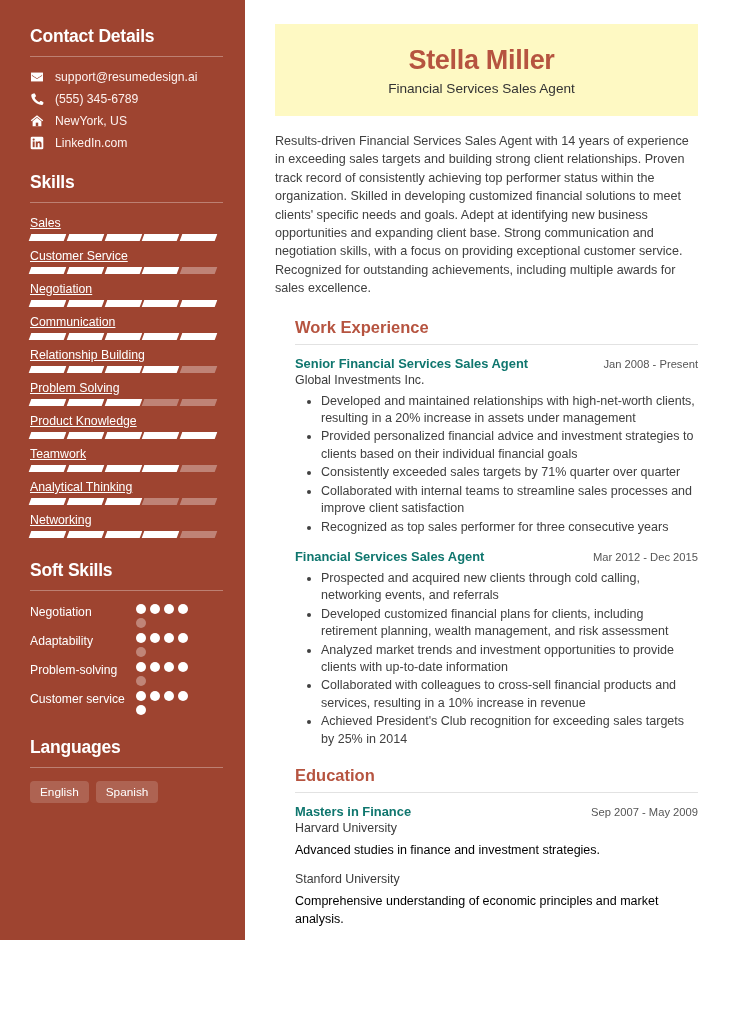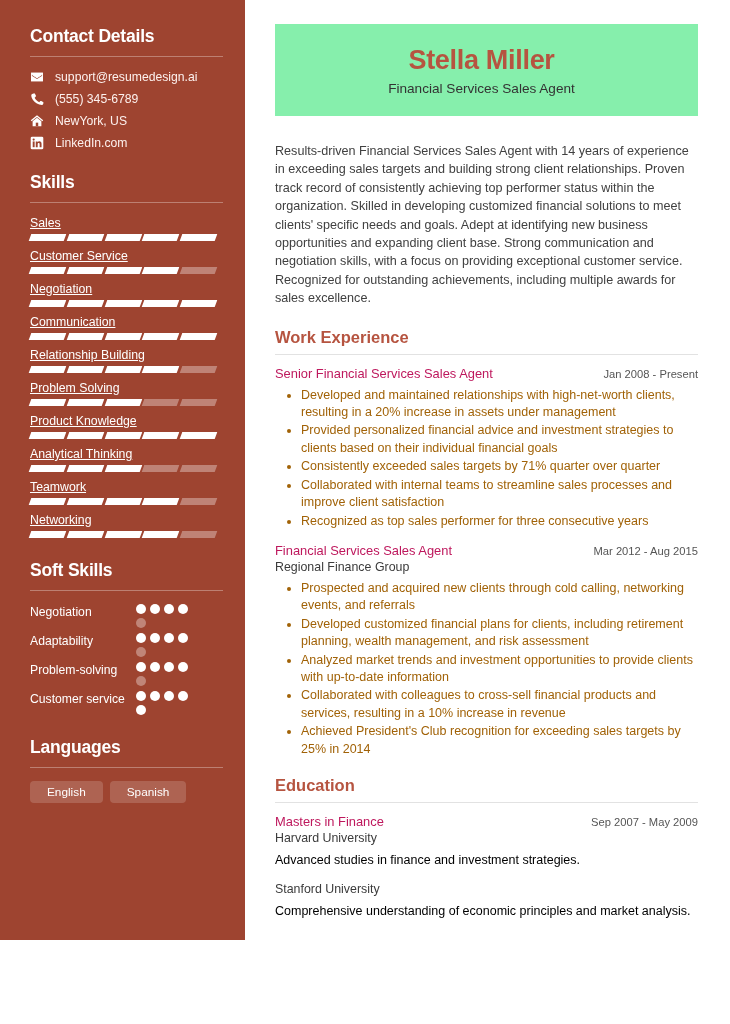--- a/index.html
+++ b/index.html
@@ -60,65 +60,65 @@
     width: 10px; height: 10px; border-radius: 50%;
     background: #ffffff;
   }
   .dot.off { background: rgba(255,255,255,0.35); }
 
   
   .lang-wrap { display: flex; gap: 7px; flex-wrap: wrap; }
   .lang-pill {
     background: rgba(255,255,255,0.17);
     border-radius: 4px;
-    padding: 4px 17px;
+    padding: 4px 10px;
     font-size: 11.8px; color: #ffffff;
   }
 
   
   .main { flex: 1 1 auto; padding: 24px 32px 0 30px; }
 
   .name-banner {
-    background: #86efac;
+    background: #fef9c3;
     text-align: center;
     padding: 21px 20px 20px 10px;
-    margin-bottom: 26px;
+    margin-bottom: 16px;
   }
   .name {
     font-size: 27px; font-weight: bold;
     color: #b65440; letter-spacing: -0.3px;
   }
   .job-title { font-size: 13.6px; color: #333333; margin-top: 5px; }
 
   .summary {
     font-size: 12.6px; line-height: 18.4px;
     color: #404040; margin-bottom: 20px;
   }
 
   .sec-heading {
     font-size: 16.5px; font-weight: bold;
     color: #b65440; margin-bottom: 7px;
   }
   .sec-rule { height: 1px; background: #e2e2e2; margin-bottom: 11px; }
-  .section { margin-bottom: 18px; }
+  .section { margin-bottom: 18px; margin-left: 20px; }
 
   .entry { margin-bottom: 13px; }
   .entry-top {
     display: flex; justify-content: space-between;
     align-items: baseline; gap: 12px;
   }
-  .entry-title { font-size: 12.9px; font-weight: normal; color: #be185d; }
+  .entry-title { font-size: 12.9px; font-weight: bold; color: #0f766e; }
   .entry-date { font-size: 11.2px; color: #555555; white-space: nowrap; }
   .entry-org { font-size: 12.4px; color: #3b3b3b; margin-top: 2px; }
   .entry-desc { font-size: 12.5px; color: #000000; margin-top: 7px; line-height: 17.5px; }
 
   ul.bullets { margin: 6px 0 0 0; padding-left: 26px; }
   ul.bullets li {
     font-size: 12.5px; line-height: 17.4px;
-    color: #a16207; margin-bottom: 1px;
+    color: #404040; margin-bottom: 1px;
   }
 </style>
 </head>
 <body>
 
 <div class="page">
 
   <aside class="sidebar">
 
     <div class="side-block">
@@ -242,36 +242,36 @@
       <div class="skill-name">Product Knowledge</div>
       <div class="bar">
               <span class="seg on"></span>
               <span class="seg on"></span>
               <span class="seg on"></span>
               <span class="seg on"></span>
               <span class="seg on"></span>
             </div>
     </div>
           <div class="skill-item">
+      <div class="skill-name">Teamwork</div>
+      <div class="bar">
+              <span class="seg on"></span>
+              <span class="seg on"></span>
+              <span class="seg on"></span>
+              <span class="seg on"></span>
+              <span class="seg "></span>
+            </div>
+    </div>
+          <div class="skill-item">
       <div class="skill-name">Analytical Thinking</div>
       <div class="bar">
               <span class="seg on"></span>
               <span class="seg on"></span>
               <span class="seg on"></span>
               <span class="seg "></span>
-              <span class="seg "></span>
-            </div>
-    </div>
-          <div class="skill-item">
-      <div class="skill-name">Teamwork</div>
-      <div class="bar">
-              <span class="seg on"></span>
-              <span class="seg on"></span>
-              <span class="seg on"></span>
-              <span class="seg on"></span>
               <span class="seg "></span>
             </div>
     </div>
           <div class="skill-item">
       <div class="skill-name">Networking</div>
       <div class="bar">
               <span class="seg on"></span>
               <span class="seg on"></span>
               <span class="seg on"></span>
               <span class="seg on"></span>
@@ -350,34 +350,34 @@
 
     <section class="section">
       <div class="sec-heading">Work Experience</div>
       <div class="sec-rule"></div>
       <div id="work-entries">
           <div class="entry">
       <div class="entry-top">
         <span class="entry-title">Senior Financial Services Sales Agent</span>
         <span class="entry-date">Jan 2008 - Present</span>
       </div>
+      <div class="entry-org">Global Investments Inc.</div>
       <ul class="bullets">
               <li>Developed and maintained relationships with high-net-worth clients, resulting in a 20% increase in assets under management</li>
               <li>Provided personalized financial advice and investment strategies to clients based on their individual financial goals</li>
               <li>Consistently exceeded sales targets by 71% quarter over quarter</li>
               <li>Collaborated with internal teams to streamline sales processes and improve client satisfaction</li>
               <li>Recognized as top sales performer for three consecutive years</li>
             </ul>
     </div>
           <div class="entry">
       <div class="entry-top">
         <span class="entry-title">Financial Services Sales Agent</span>
-        <span class="entry-date">Mar 2012 - Aug 2015</span>
+        <span class="entry-date">Mar 2012 - Dec 2015</span>
       </div>
-      <div class="entry-org">Regional Finance Group</div>
       <ul class="bullets">
               <li>Prospected and acquired new clients through cold calling, networking events, and referrals</li>
               <li>Developed customized financial plans for clients, including retirement planning, wealth management, and risk assessment</li>
               <li>Analyzed market trends and investment opportunities to provide clients with up-to-date information</li>
               <li>Collaborated with colleagues to cross-sell financial products and services, resulting in a 10% increase in revenue</li>
               <li>Achieved President's Club recognition for exceeding sales targets by 25% in 2014</li>
             </ul>
     </div>
         </div>
     </section>

